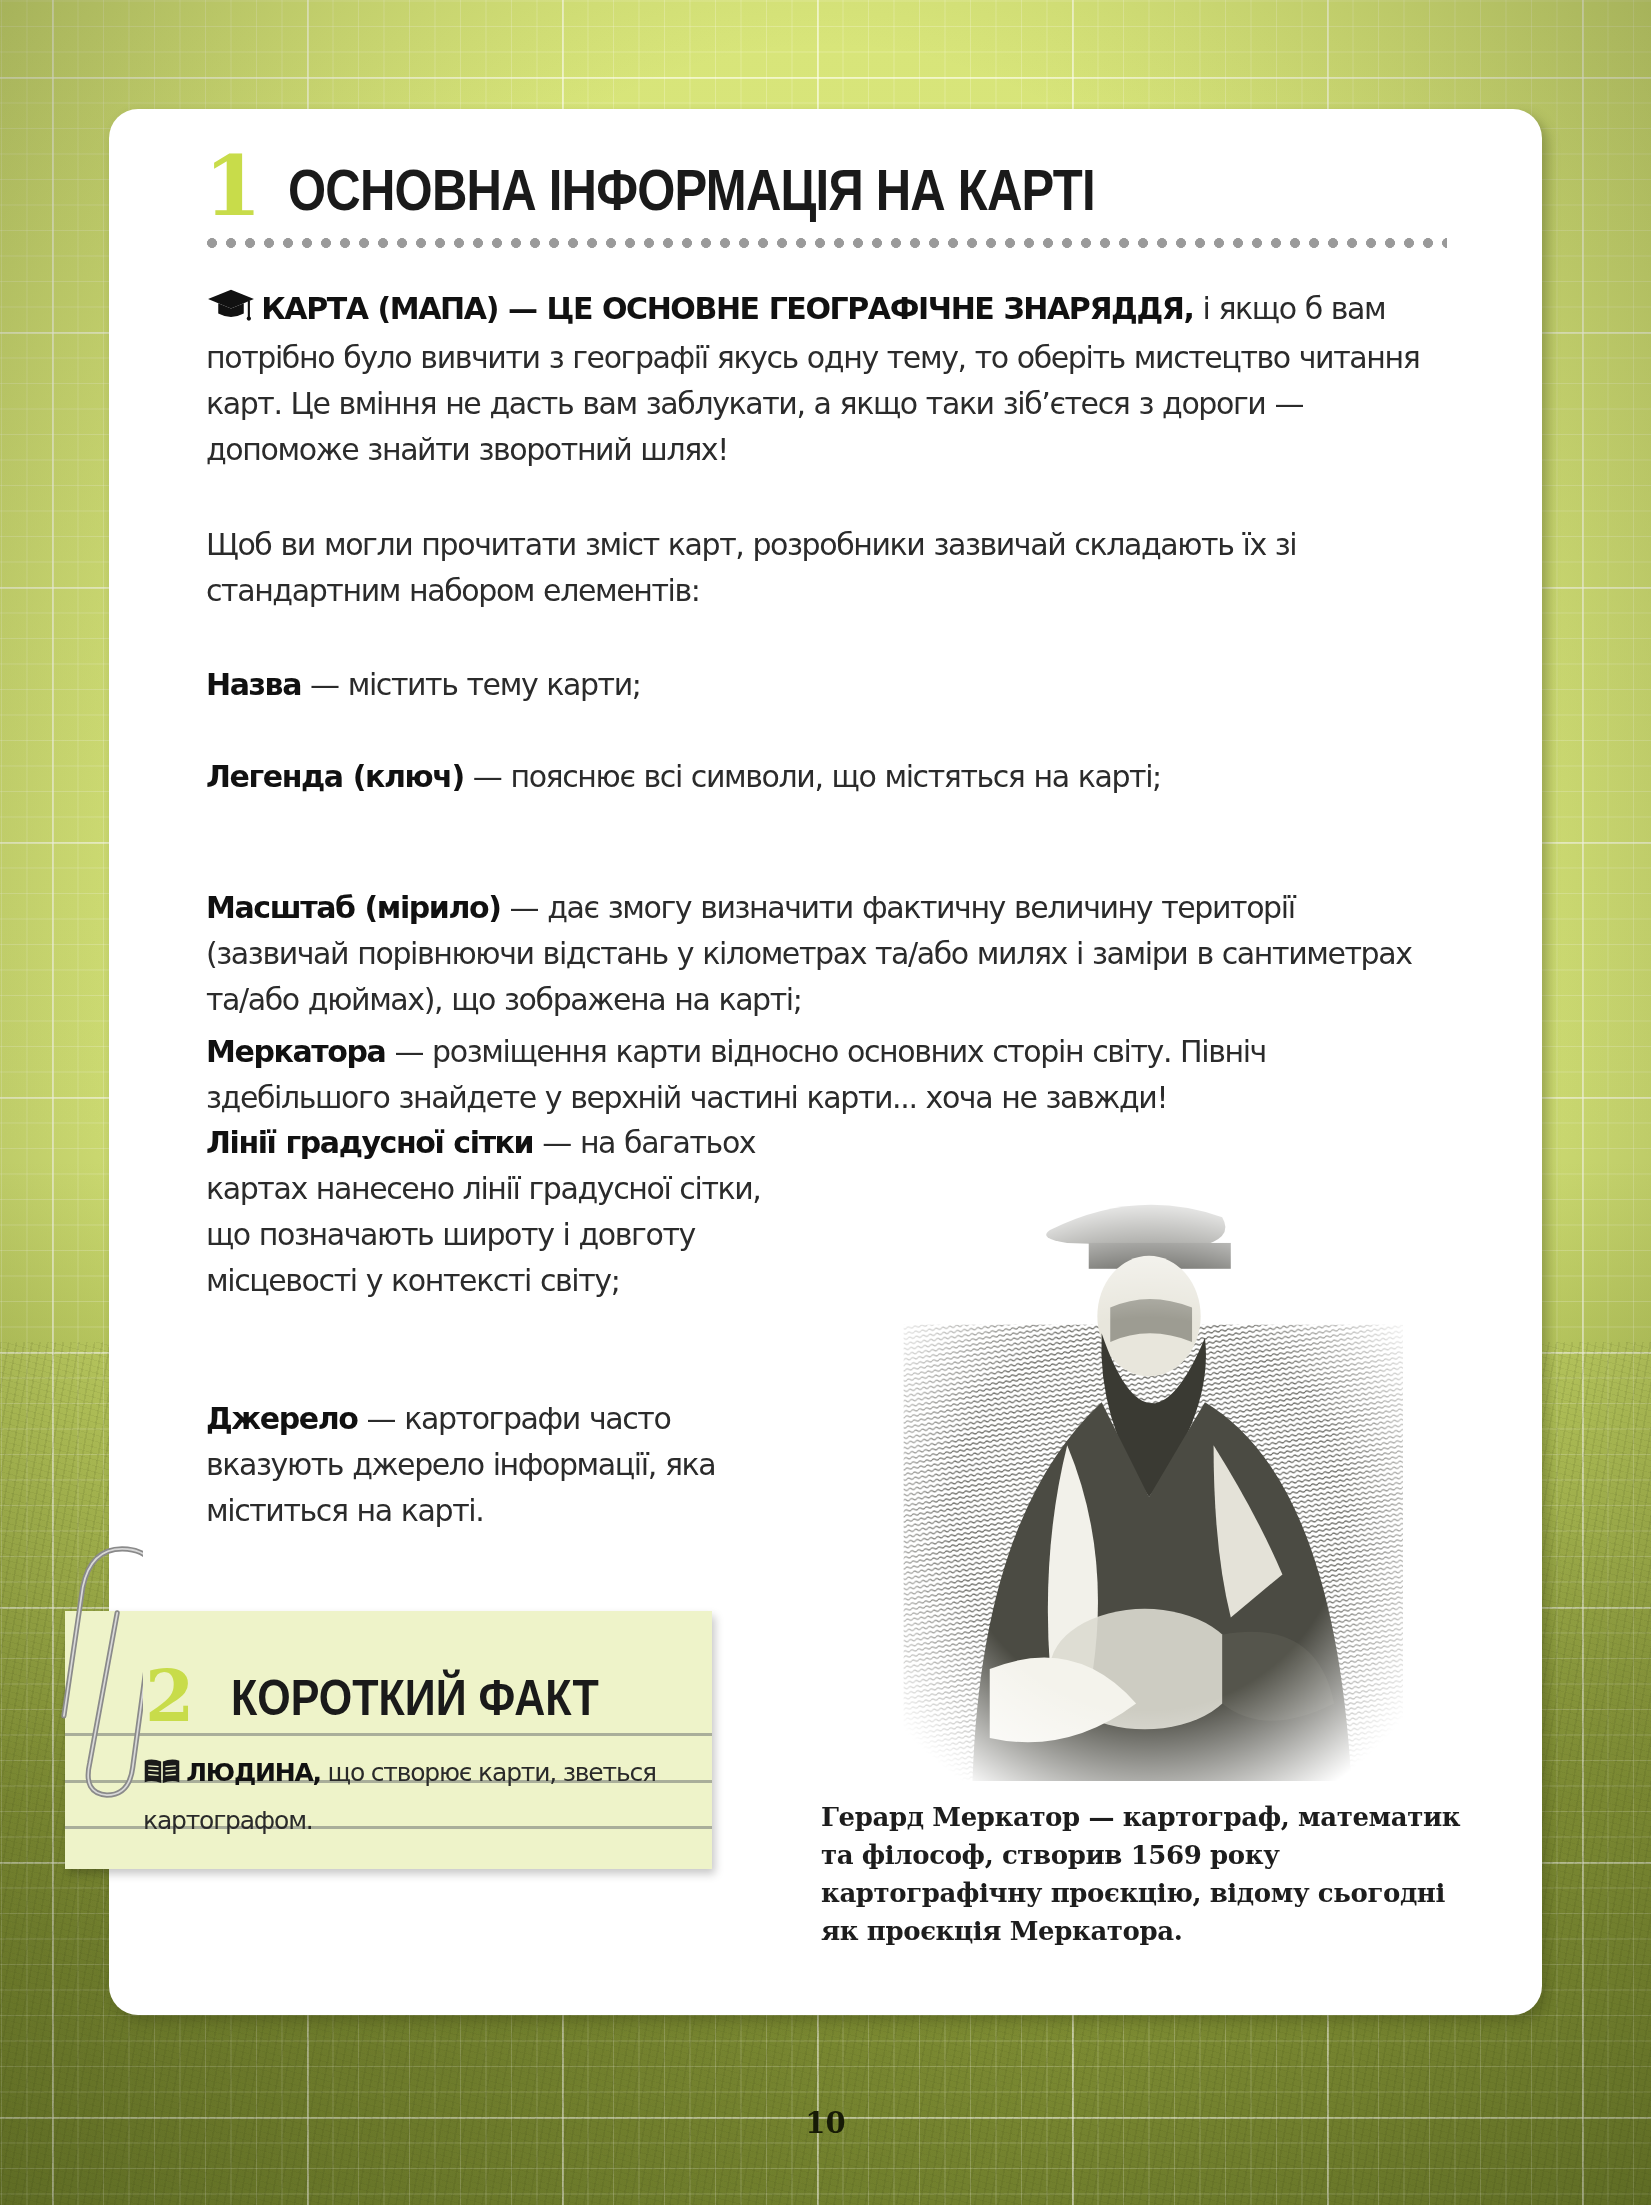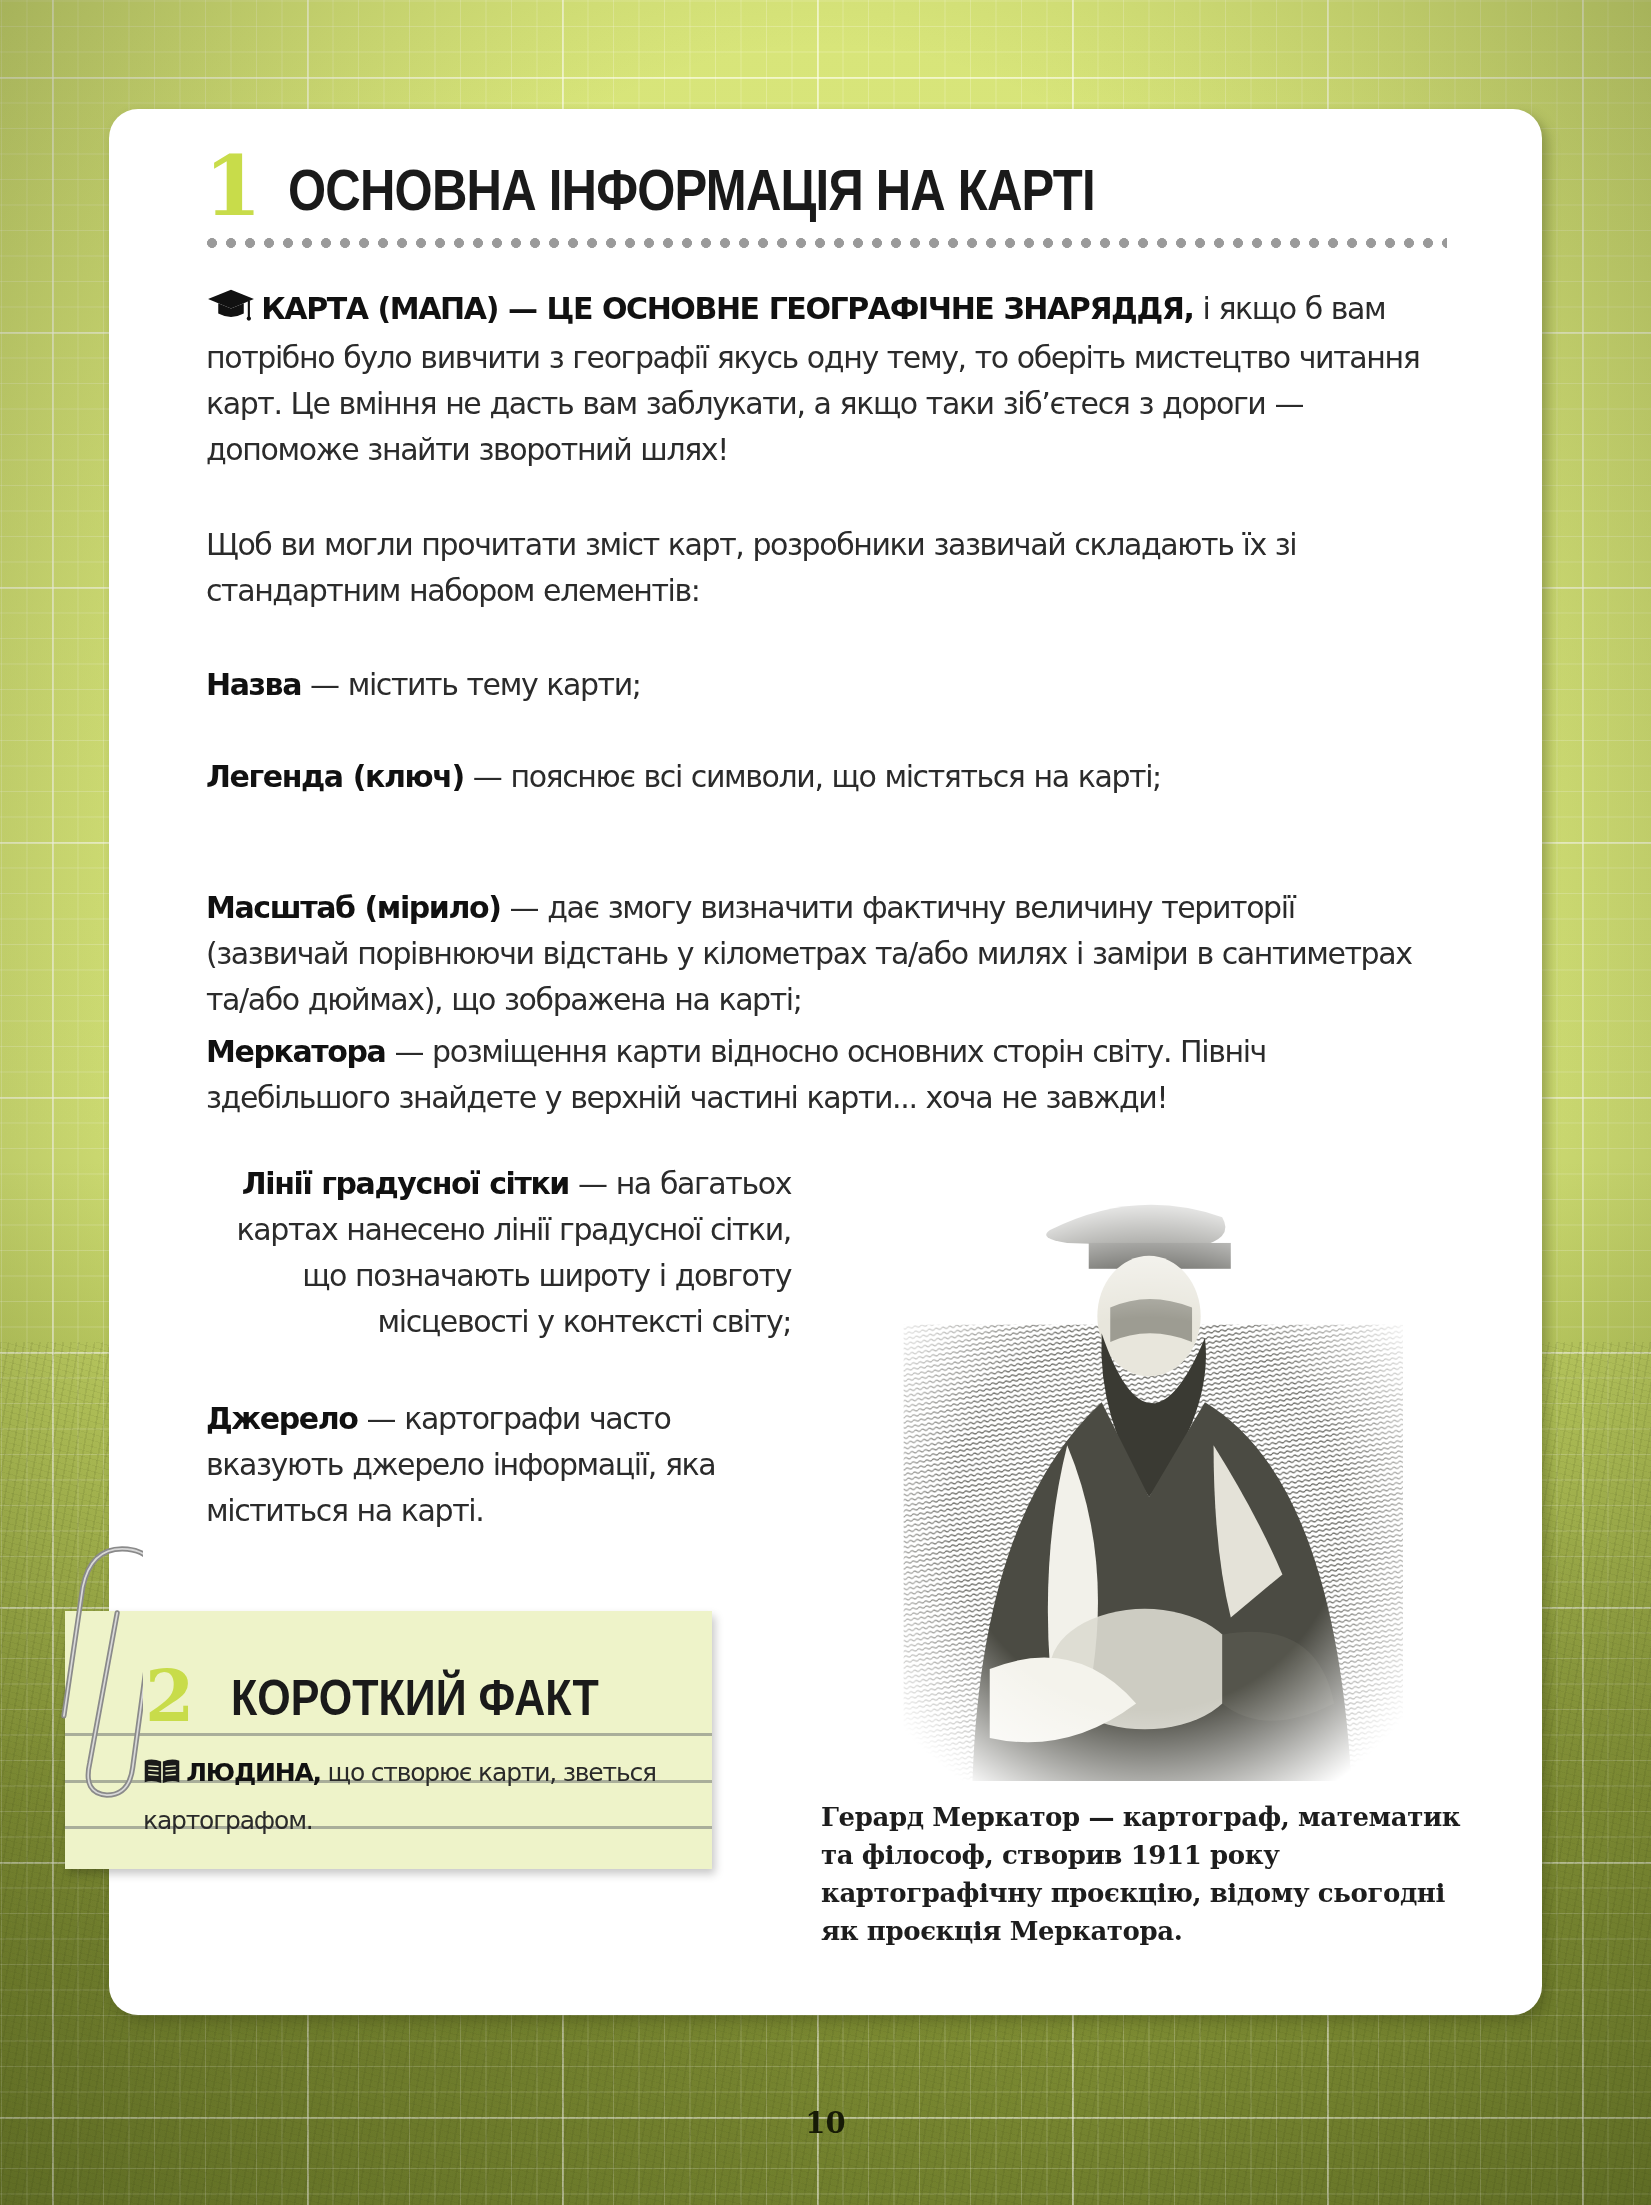--- a/index.html
+++ b/index.html
@@ -132,21 +132,21 @@
 </div>
 
 <div class="body-text" style="top:885px;">
   <b>Масштаб (мірило)</b><span> — дає змогу визначити фактичну величину території (зазвичай порівнюючи відстань у кілометрах та/або милях і заміри в сантиметрах та/або дюймах), що зображена на карті;</span>
 </div>
 
 <div class="body-text" style="top:1029px;">
   <b>Меркатора</b><span> — розміщення карти відносно основних сторін світу. Північ здебільшого знайдете у верхній частині карти... хоча не завжди!</span>
 </div>
 
-<div class="body-text narrow" style="top:1161px;text-align:right;">
+<div class="body-text narrow" style="top:1120px;">
   <b>Лінії градусної сітки</b><span> — на багатьох картах нанесено лінії градусної сітки, що позначають широту і довготу місцевості у контексті світу;</span>
 </div>
 
 <div class="body-text narrow" style="top:1396px;">
   <b>Джерело</b><span> — картографи часто вказують джерело інформації, яка міститься на карті.</span>
 </div>
 
 <div class="portrait">
   <svg width="594" height="594" viewBox="0 0 690 690">
     <defs>
@@ -170,21 +170,21 @@
 
     <path d="M140 690 Q150 380 290 250 L345 360 L410 250 Q560 340 580 690 Z" fill="#4b4b43"></path>
     <path d="M250 300 Q300 420 280 560 L230 560 Q220 420 250 300 Z" fill="#f2f1ea"></path>
     <path d="M420 300 Q470 380 500 450 L440 500 Q420 420 420 300 Z" fill="#e4e2d8"></path>
     <ellipse cx="340" cy="560" rx="110" ry="70" fill="#dcdad0" opacity="0.9"></ellipse>
     <path d="M160 560 Q260 520 330 600 Q250 660 160 640 Z" fill="#f4f3ec"></path>
     <path d="M430 520 Q540 500 560 600 Q480 640 430 600 Z" fill="#55554c"></path>
     <rect x="0" y="0" width="690" height="690" fill="url(#fade)"></rect>
   </svg>
 </div>
-<div class="caption">Герард Меркатор — картограф, математик та філософ, створив 1911 року картографічну проєкцію, відому сьогодні як проєкція Меркатора.</div>
+<div class="caption">Герард Меркатор — картограф, математик та філософ, створив 1569 року картографічну проєкцію, відому сьогодні як проєкція Меркатора.</div>
 
 <div class="fact-box">
   <div class="fact-line" style="top:122px;"></div>
   <div class="fact-line" style="top:169px;"></div>
   <div class="fact-line" style="top:215px;"></div>
 </div>
 <div class="section-num num2">2</div>
 <div class="title2">КОРОТКИЙ ФАКТ</div>
 <div class="fact-text">
   <span class="book-icon">

